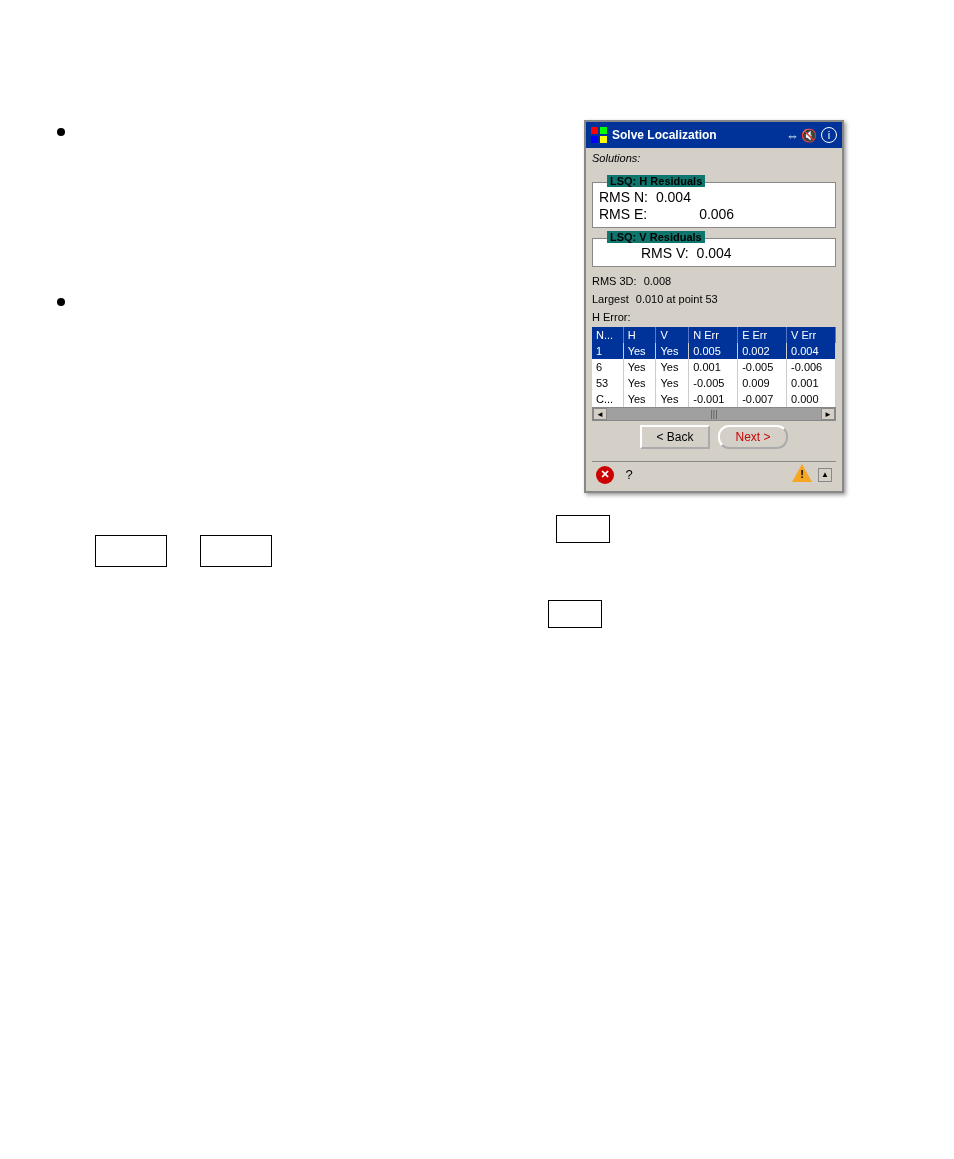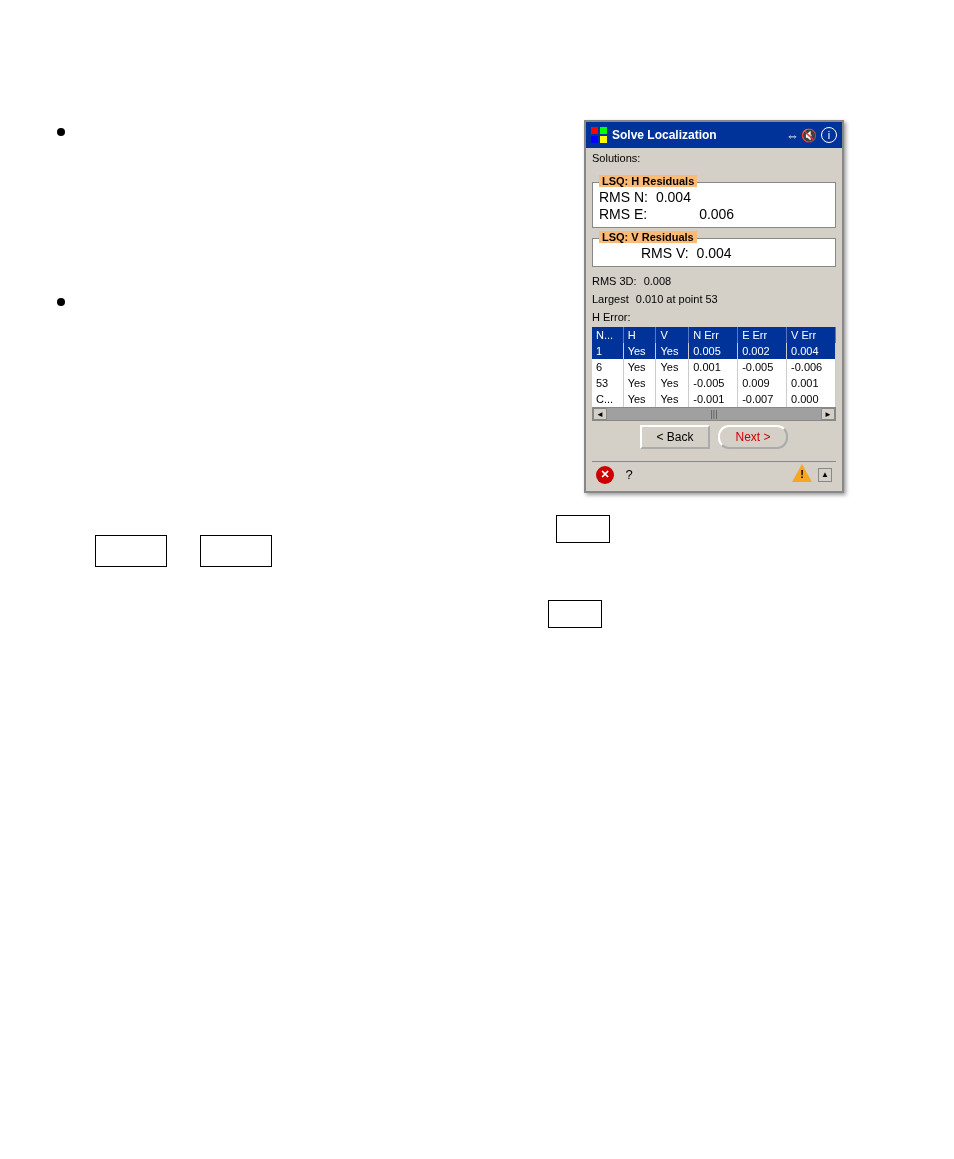--- a/index.html
+++ b/index.html
@@ -108,35 +108,36 @@
     
     .dialog-body {
       padding: 4px 6px;
       background: #d4d0c8;
     }
 
     .dialog-section-label {
       font-size: 11px;
       color: #000;
       margin-bottom: 18px;
+      font-style: italic;
     }
 
     
     .group-box {
       border: 1px solid #888;
       position: relative;
       margin-bottom: 6px;
       background: #fff;
       padding: 4px 6px 4px 6px;
     }
     .group-box-title {
       position: absolute;
       top: -8px;
-      left: 6px;
-      background: #fdba74;
+      left: 14px;
+      background: #0f766e;
       padding: 0 3px;
       font-size: 11px;
       font-weight: bold;
       color: #000;
     }
 
     .rms-row {
       font-size: 14px;
       line-height: 17px;
       color: #000;

